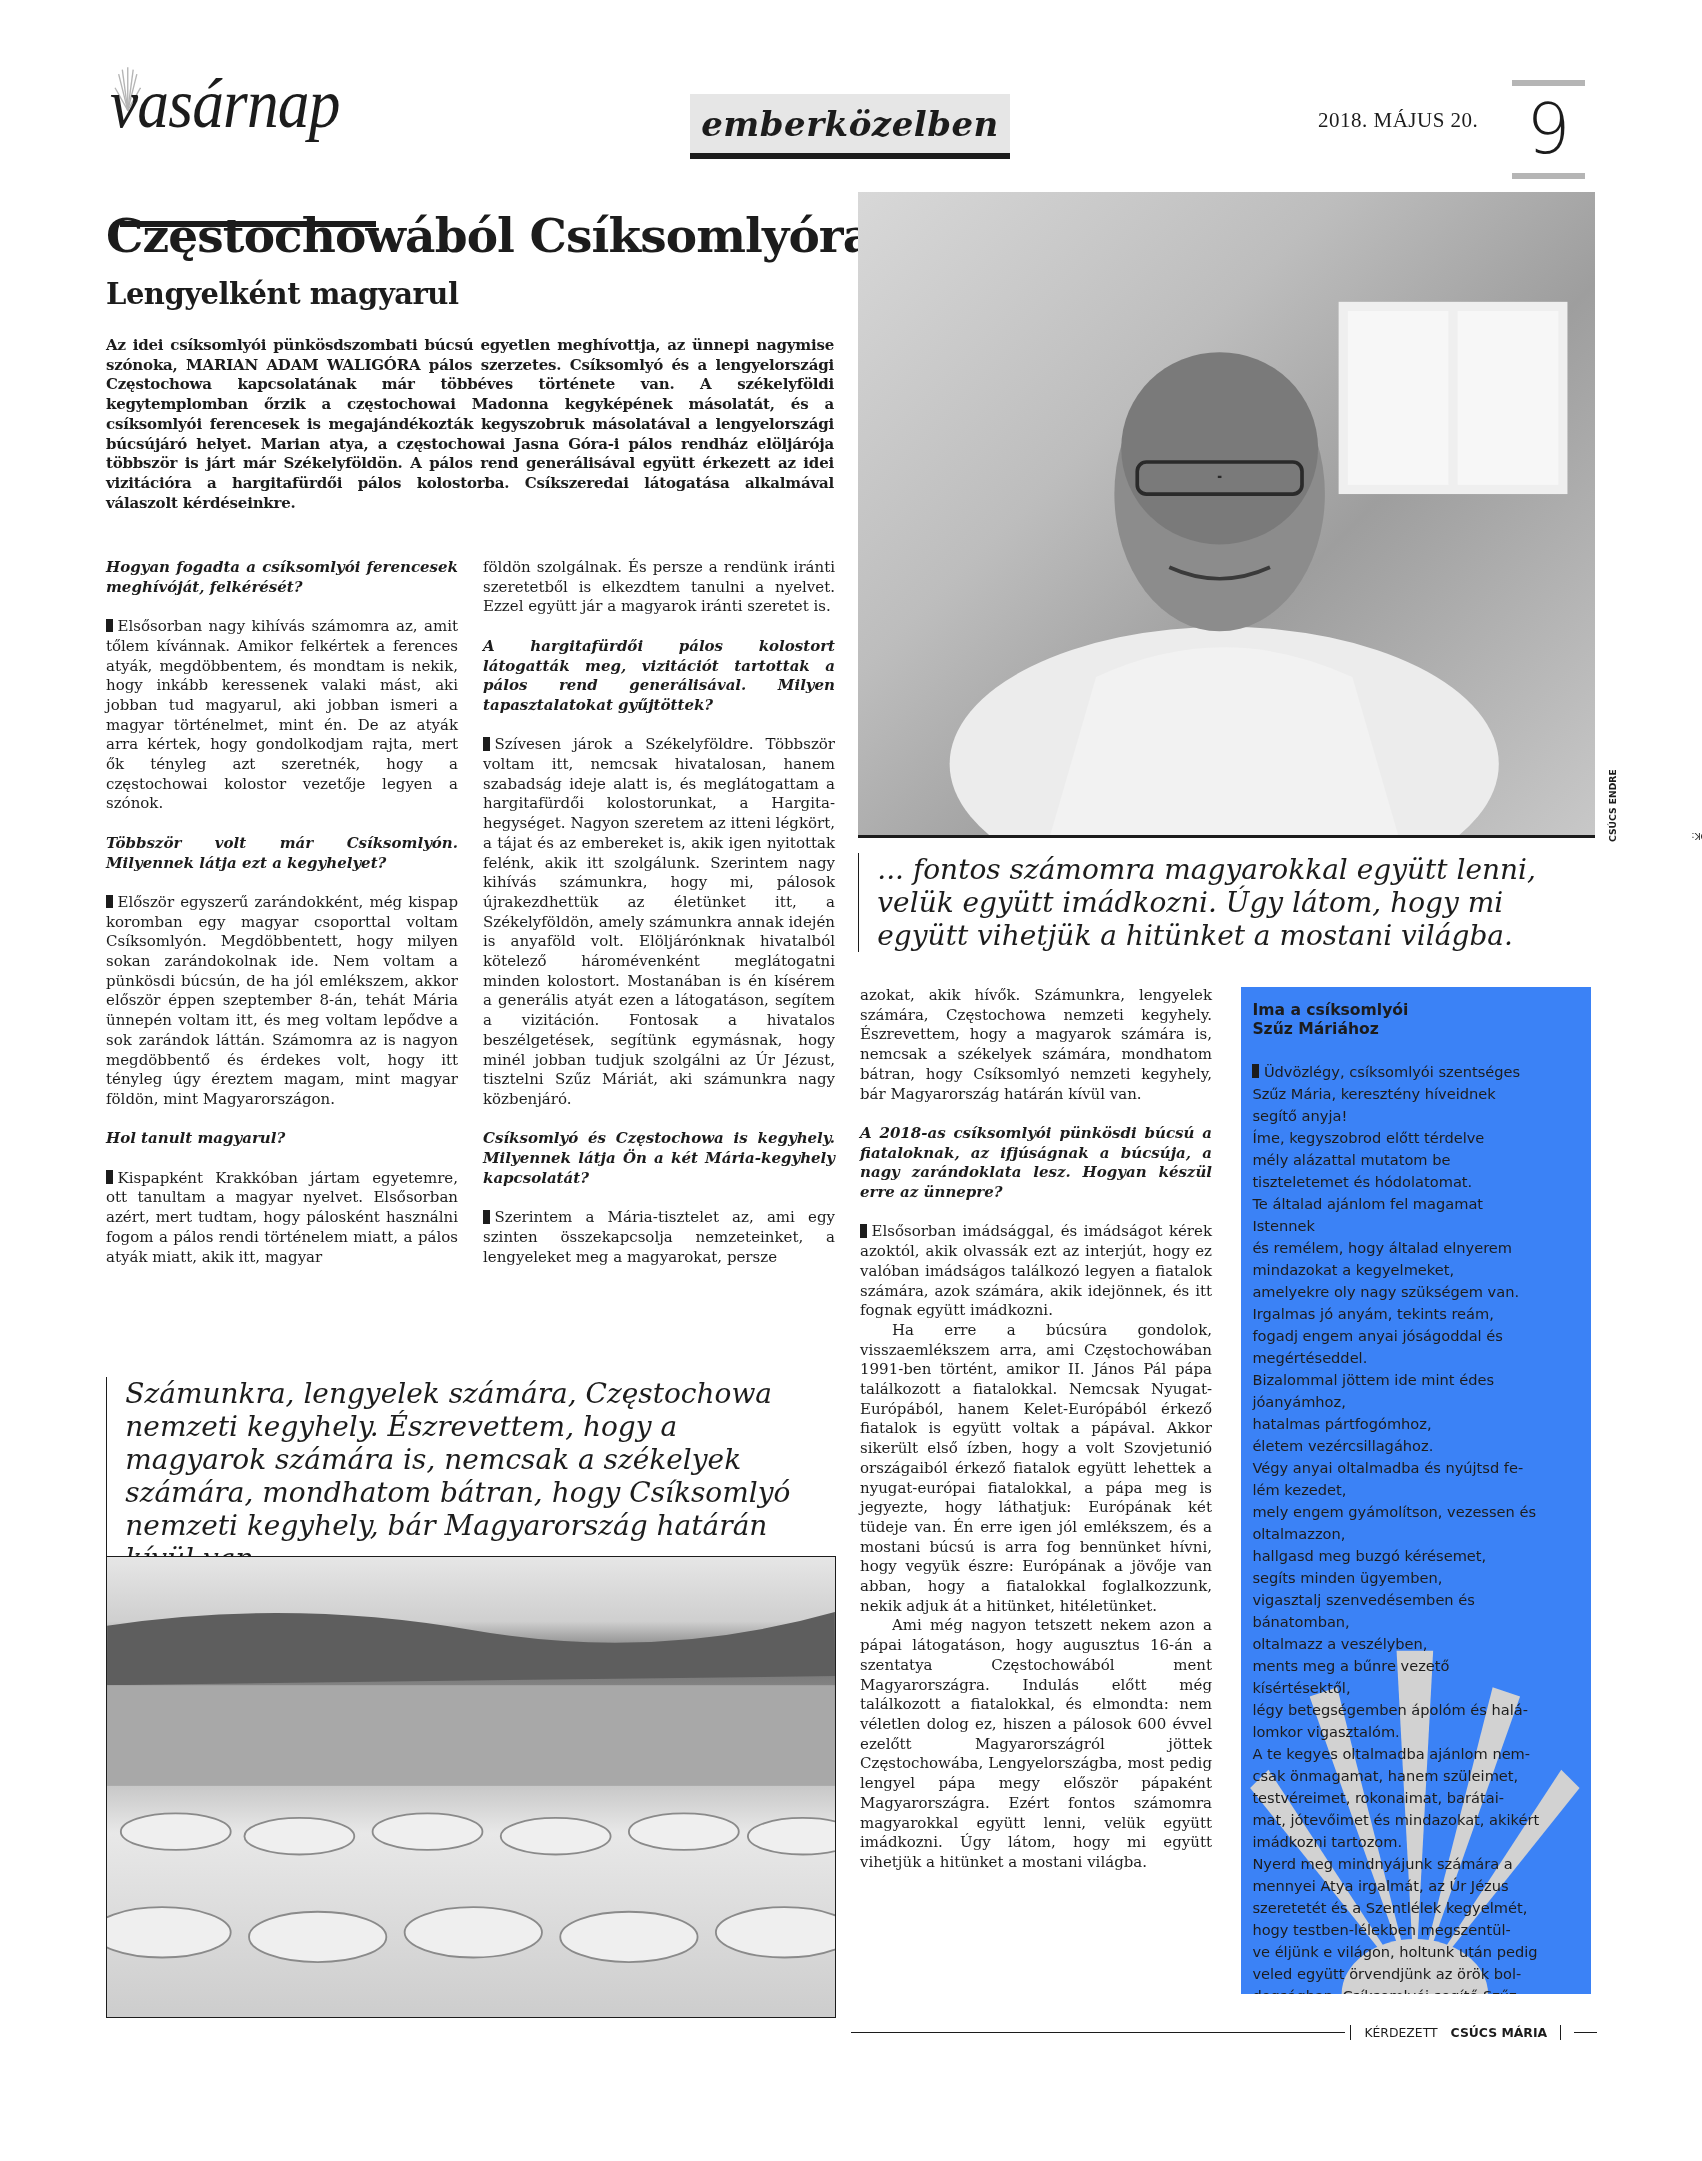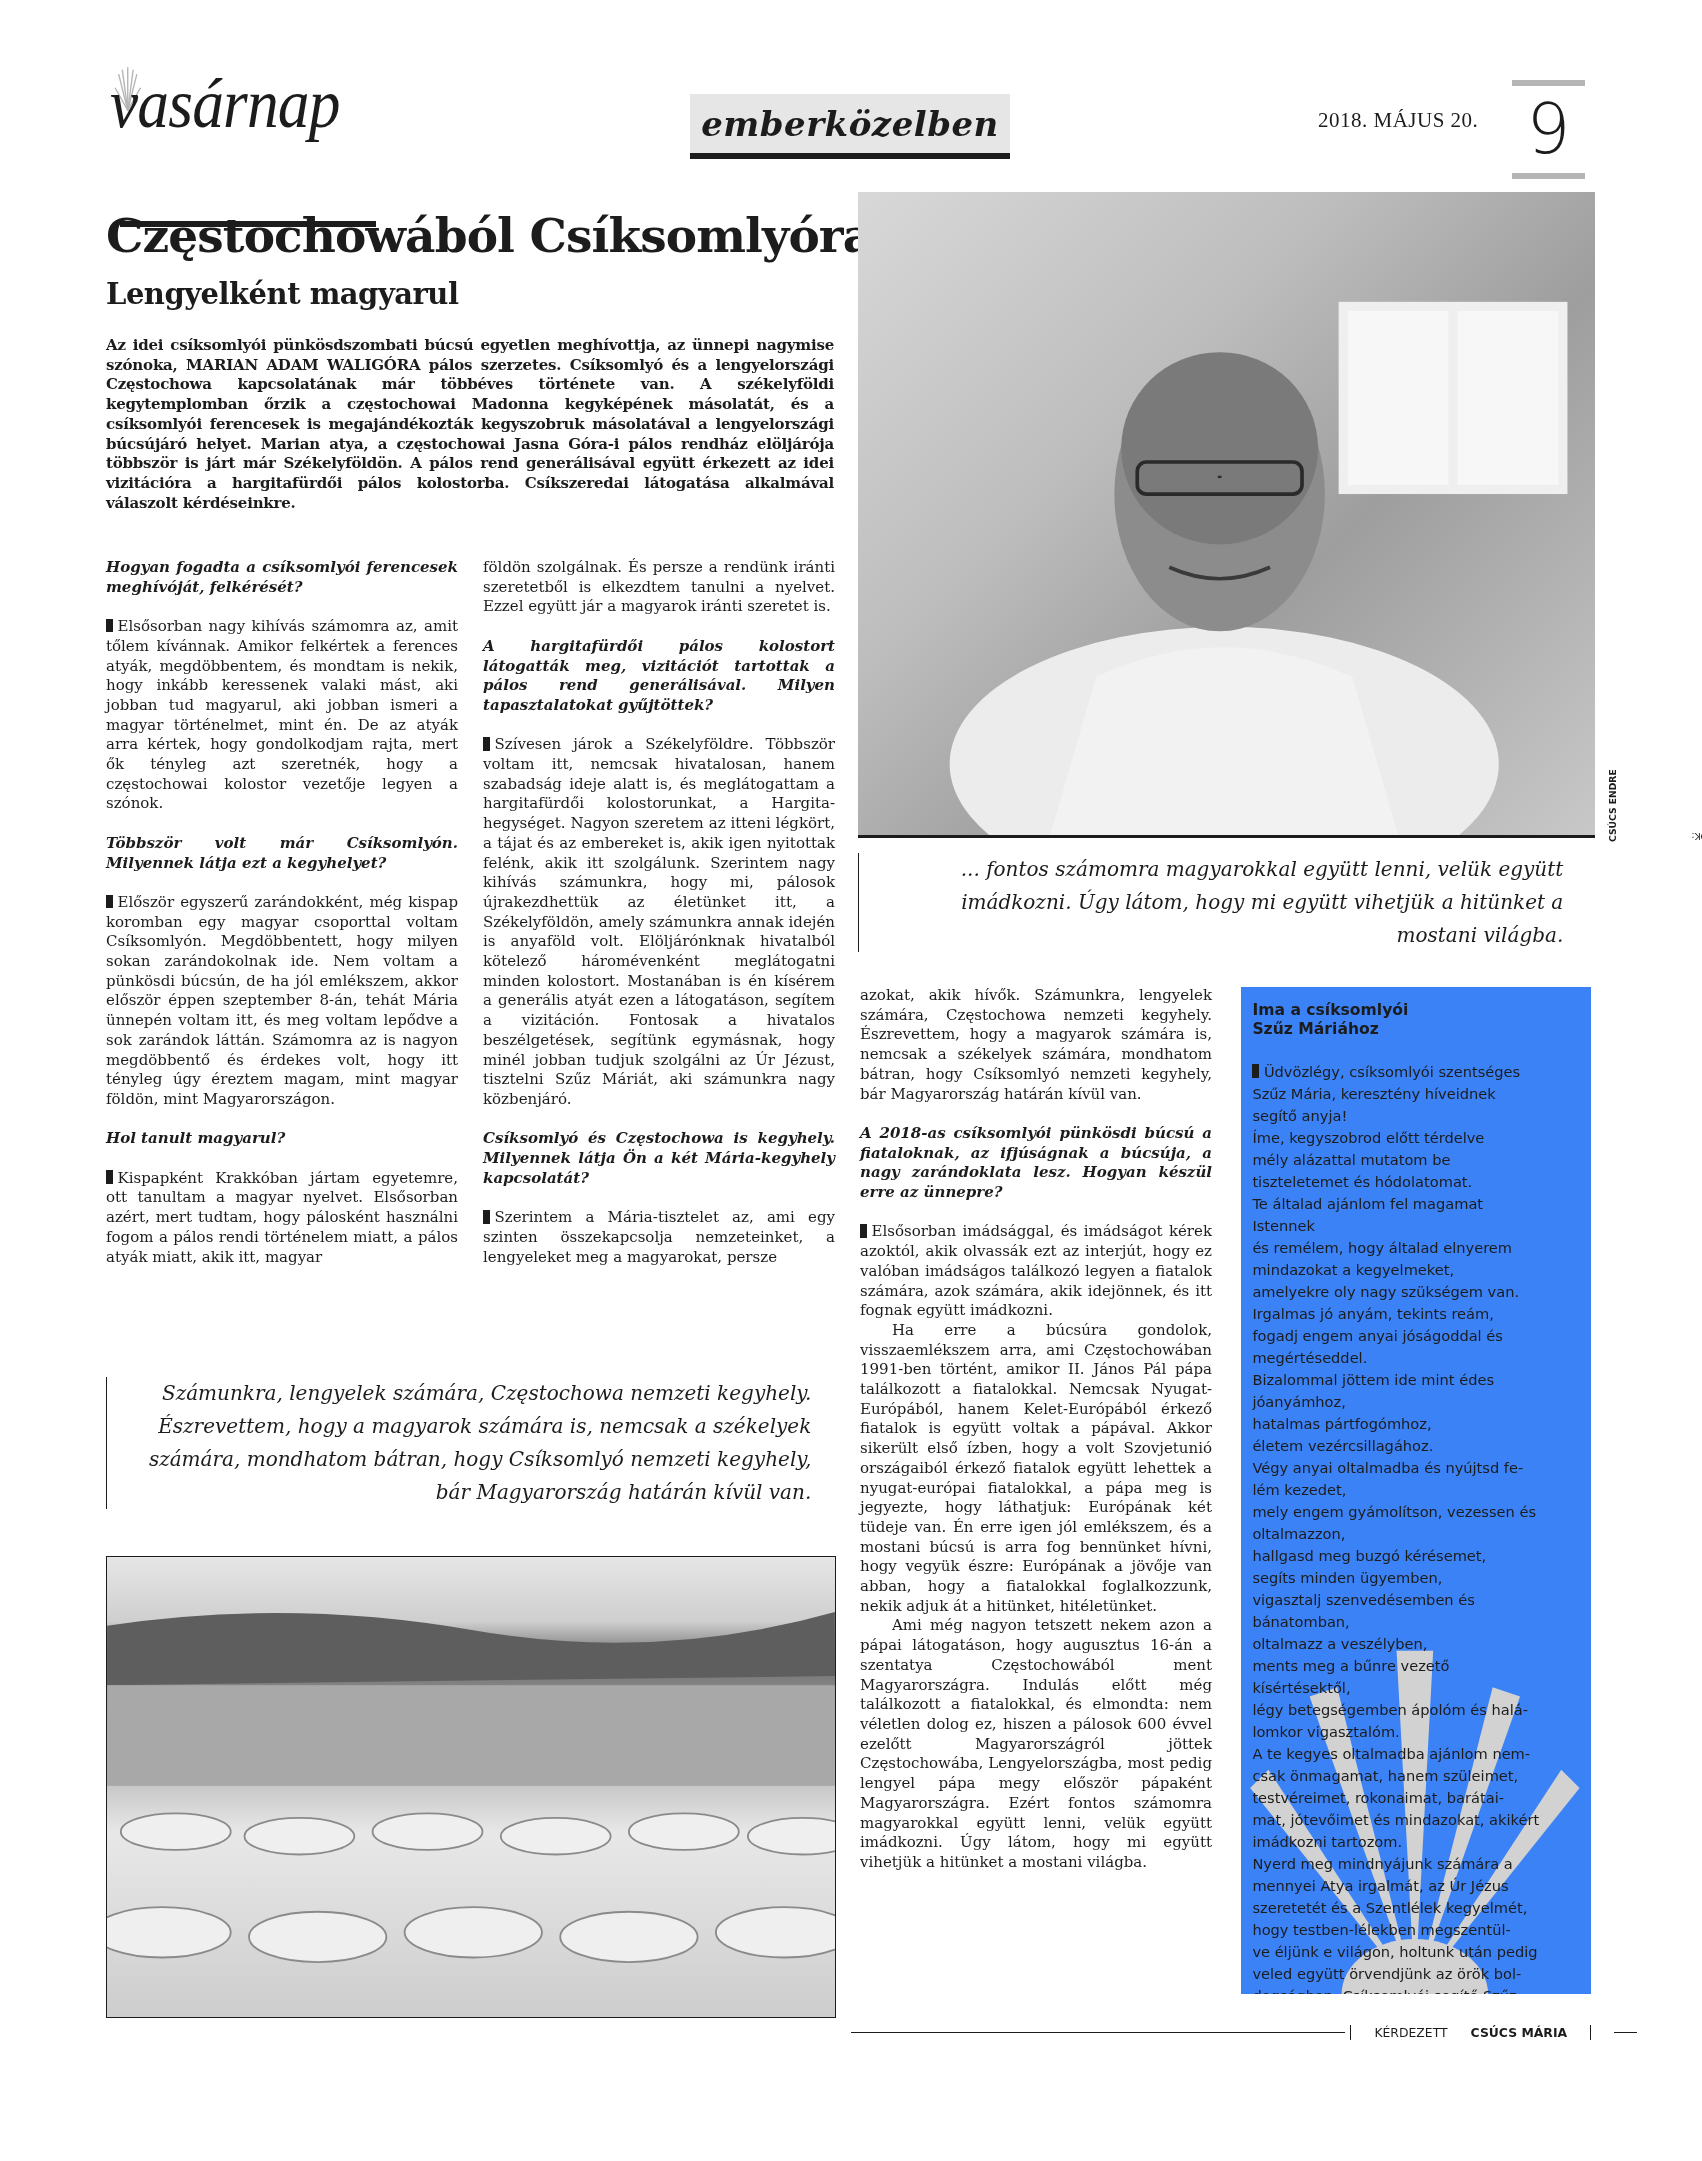--- a/index.html
+++ b/index.html
@@ -38,33 +38,33 @@
   .col3 { left:860px; top:986px; width:352px; }
 
   
   .photo-portrait { left:858px; top:192px; width:737px; height:643px; background:linear-gradient(135deg,#d8d8d8 0%,#bdbdbd 35%,#9e9e9e 60%,#c8c8c8 100%); border-bottom:3.7px solid #1c1c1c; overflow:hidden; }
   .photo-crowd { left:106px; top:1556px; width:728px; height:460px; background:linear-gradient(180deg,#e6e6e6 0%,#cfcfcf 14%,#6f6f6f 22%,#8a8a8a 30%,#b9b9b9 45%,#e8e8e8 60%,#cdcdcd 100%); border:0.9px solid #1c1c1c; overflow:hidden; }
   .photo-credit { left:1607px; top:723px; width:18.3px; height:119px; }
   .photo-credit span { position:absolute; left:0; top:119px; transform:rotate(-90deg); transform-origin:left top; white-space:nowrap; font-family:"DejaVu Sans", sans-serif; font-size:9.2px; }
   .photo-credit b { font-weight:bold; }
 
   
-  .pull { font-family:"DejaVu Serif", serif; font-style:italic; font-size:20px; line-height:33px; border-left:1.4px solid #1c1c1c; padding-left:18.3px;text-align:right; }
+  .pull { font-family:"DejaVu Serif", serif; font-style:italic; font-size:28px; line-height:33px; border-left:1.4px solid #1c1c1c; padding-left:18.3px; }
   .pull1 { left:858px; top:853px; width:686px; }
   .pull2 { left:106px; top:1377px; width:686px; }
 
   
   .prayer { left:1241px; top:987px; width:350px; height:1007px; background:#3b82f6; overflow:hidden; }
   .prayer-inner { position:absolute; left:11.4px; top:13.7px; width:329px; font-family:"DejaVu Sans", sans-serif; font-size:14.6px; line-height:22px; }
   .prayer h3 { margin:0 0 22px 0; font-family:"DejaVu Sans", sans-serif; font-weight:bold; font-size:15.6px; line-height:19px; }
   .prayer .line { display:block; white-space:nowrap; }
   .prayer-rays { position:absolute; left:0; bottom:0; width:350px; height:412px; opacity:1; }
 
   
-  .byline { left:1350px; top:2025px; font-family:"DejaVu Sans", sans-serif; font-size:12.4px; display:flex; align-items:center; gap:23px; }
+  .byline { left:1350px; top:2025px; font-family:"DejaVu Sans", sans-serif; font-size:12.4px; display:flex; align-items:center; gap:13px; }
   .byline .sep { width:1.4px; height:14.6px; background:#1c1c1c; }
   .byline .dash { width:23px; height:1.4px; background:#1c1c1c; }
   .byline .name { font-weight:bold; }
   .footer-line { left:851px; top:2032px; width:494px; height:1.4px; background:#1c1c1c; }
 </style>
 </head>
 <body>
 
 <div class="abs logo">
   <svg class="logo-rays" viewBox="0 0 60 110">

